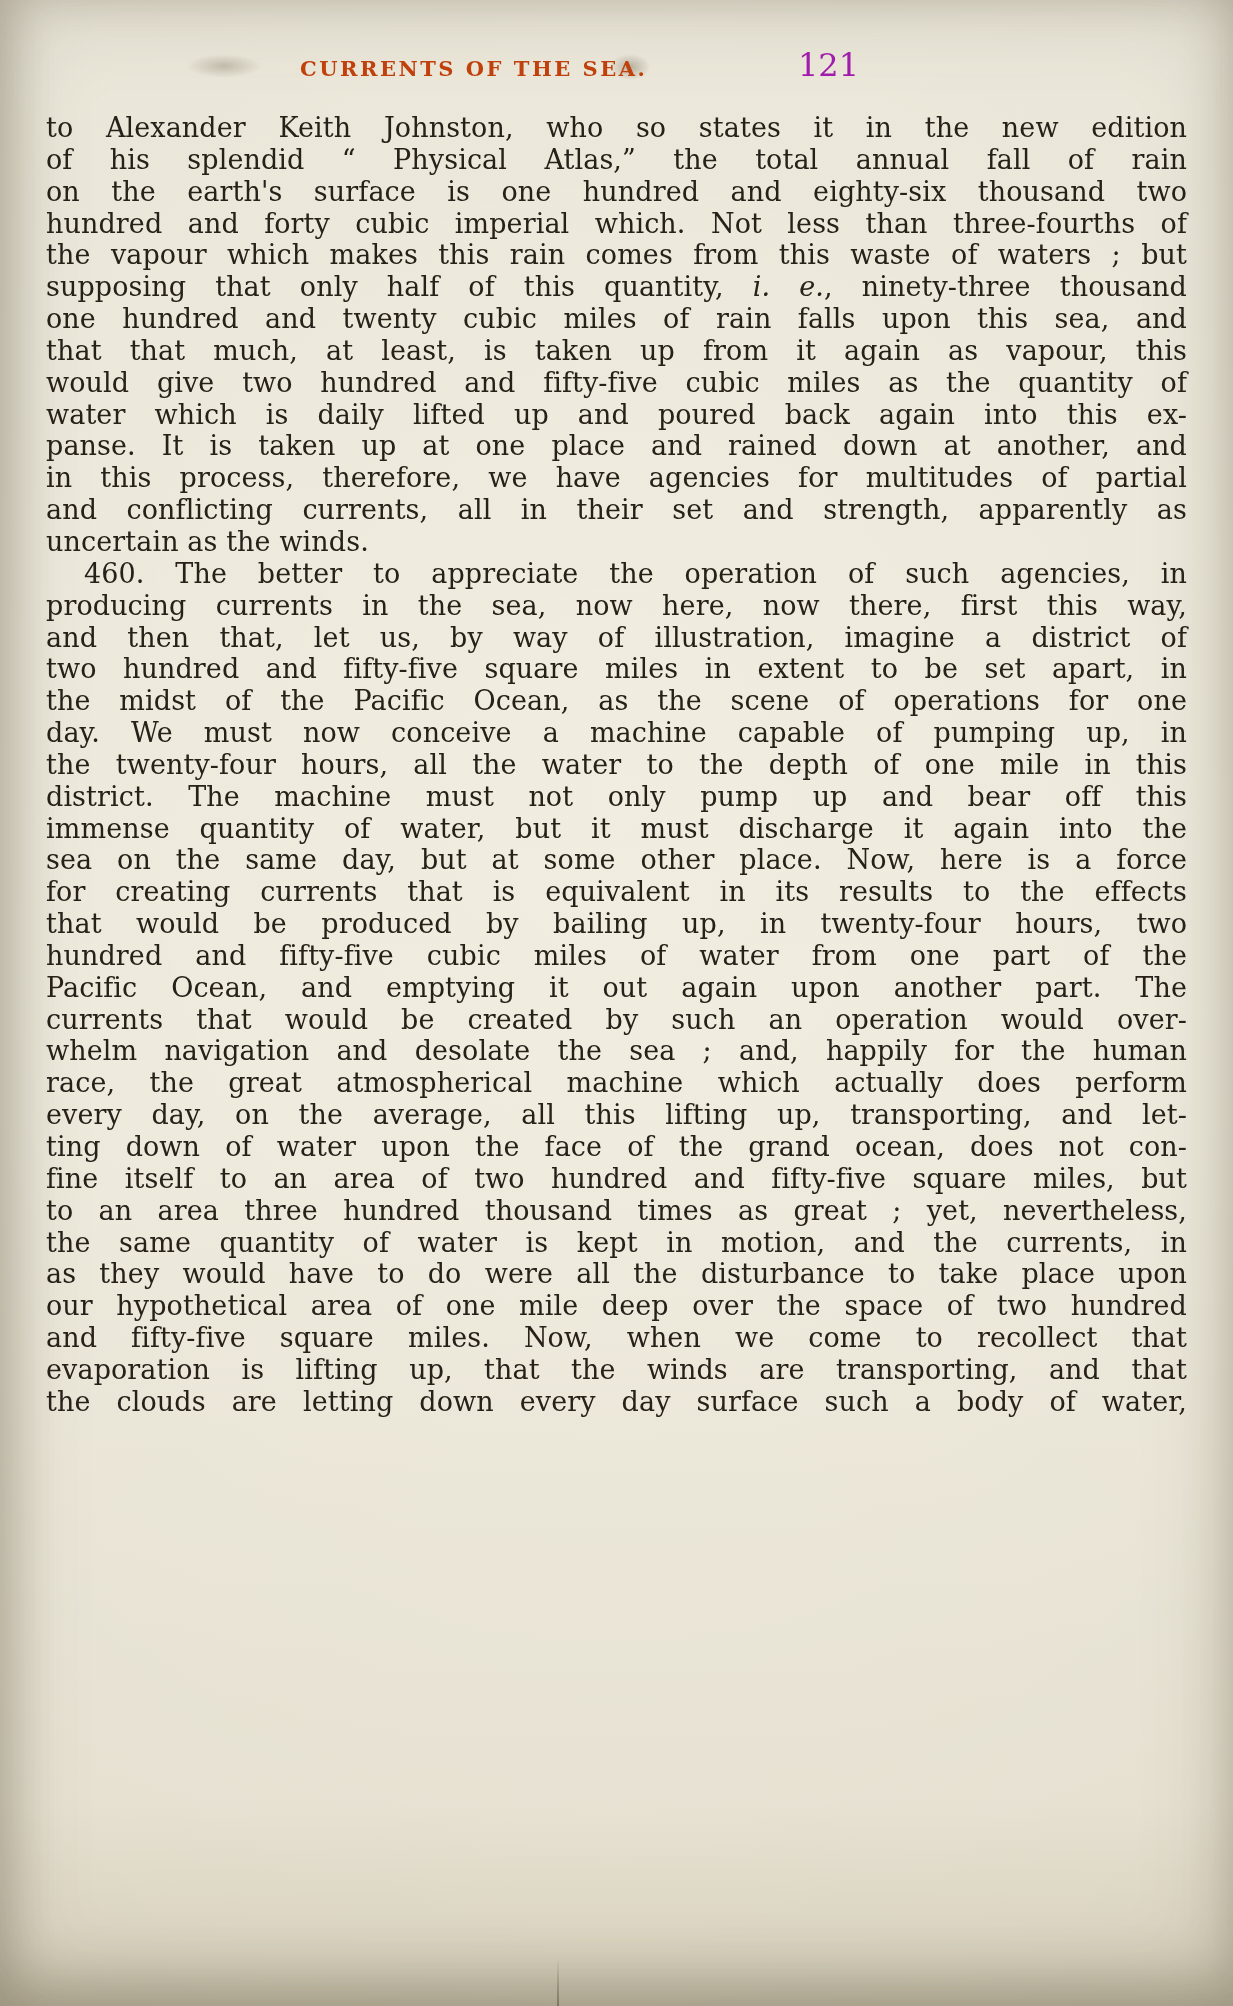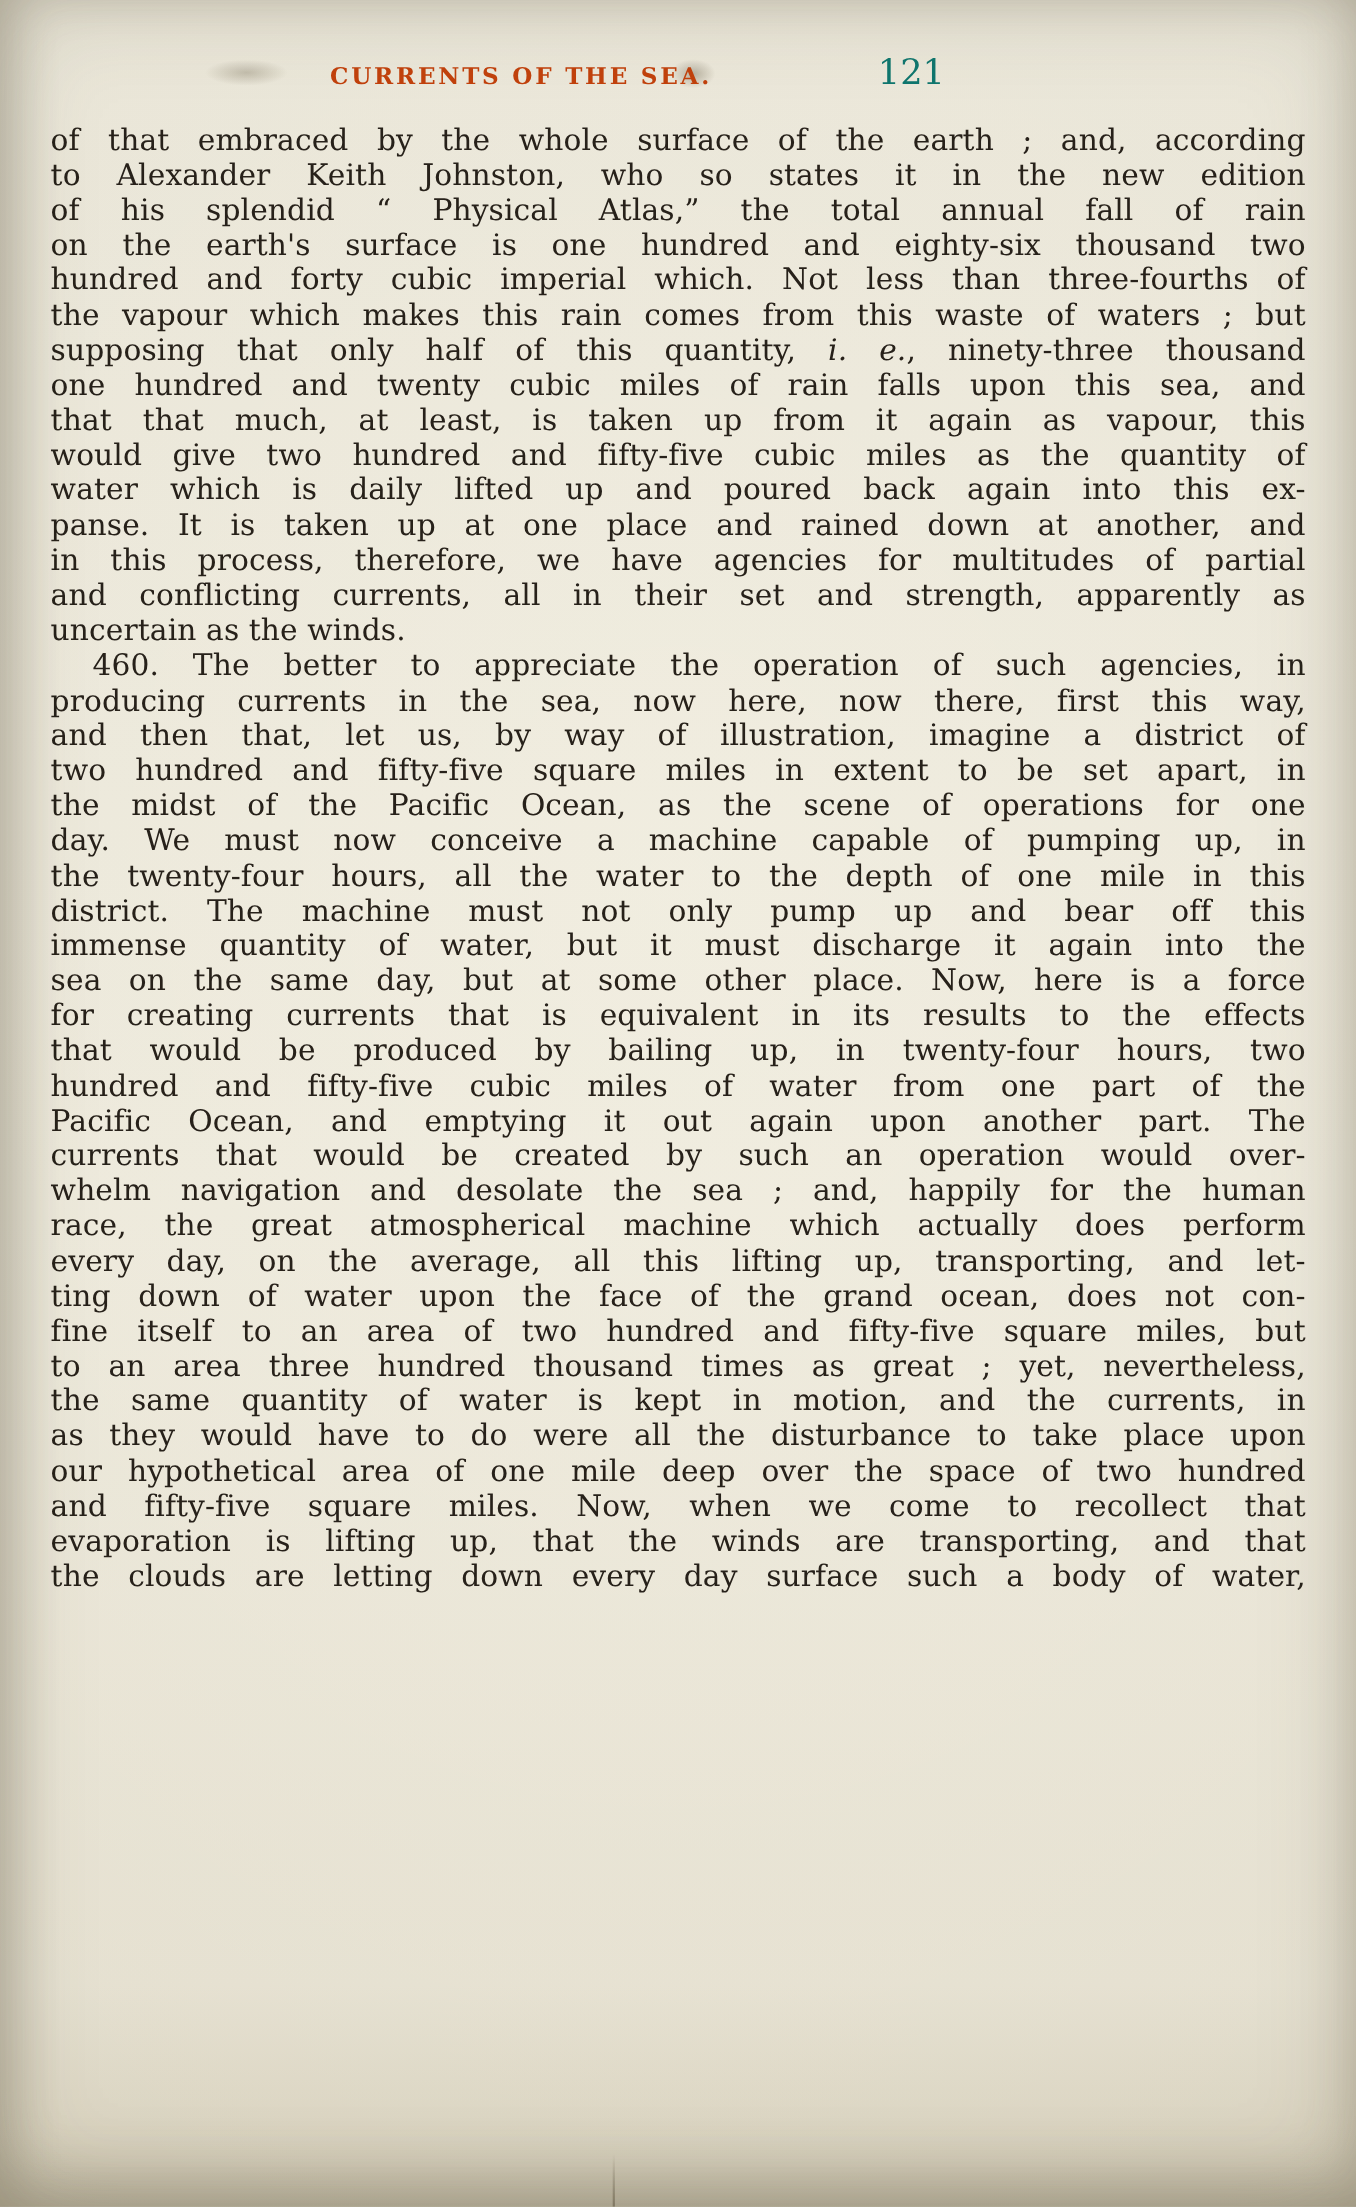--- a/index.html
+++ b/index.html
@@ -28,21 +28,21 @@
     font-size: 21px;
     font-weight: bold;
     letter-spacing: 2.5px;
     color: #c2410c;
     text-align: right;
   }
   .page-number {
     position: absolute;
     top: 46px; left: 798px;
     font-size: 32px;
-    color: #0f766e;
+    color: #a21caf;
   }
   .page-body {
     position: absolute;
     top: 112px; left: 46px;
     width: 1141px;
   }
   .line {
     font-size: 27px;
     line-height: 31.85px;
     text-align: justify;
@@ -74,21 +74,20 @@
 <body>
 
 <div class="smudge-a"></div>
 <div class="smudge-b"></div>
 
 <div class="running-header-title">CURRENTS OF THE SEA.</div>
 
 <div class="page-number">121</div>
 
 <div class="page-body">
-    <div class="line"><span>of that embraced by the whole surface of the earth ; and, according</span></div>
     <div class="line"><span>to Alexander Keith Johnston, who so states it in the new edition</span></div>
     <div class="line"><span>of his splendid “ Physical Atlas,” the total annual fall of rain</span></div>
     <div class="line"><span>on the earth's surface is one hundred and eighty-six thousand two</span></div>
     <div class="line"><span>hundred and forty cubic imperial which. Not less than three-fourths of</span></div>
     <div class="line"><span>the vapour which makes this rain comes from this waste of waters ; but</span></div>
     <div class="line"><span>supposing that only half of this quantity, </span><span class="italic">i. e.</span><span>, ninety-three thousand</span></div>
     <div class="line"><span>one hundred and twenty cubic miles of rain falls upon this sea, and</span></div>
     <div class="line"><span>that that much, at least, is taken up from it again as vapour, this</span></div>
     <div class="line"><span>would give two hundred and fifty-five cubic miles as the quantity of</span></div>
     <div class="line"><span>water which is daily lifted up and poured back again into this ex-</span></div>

